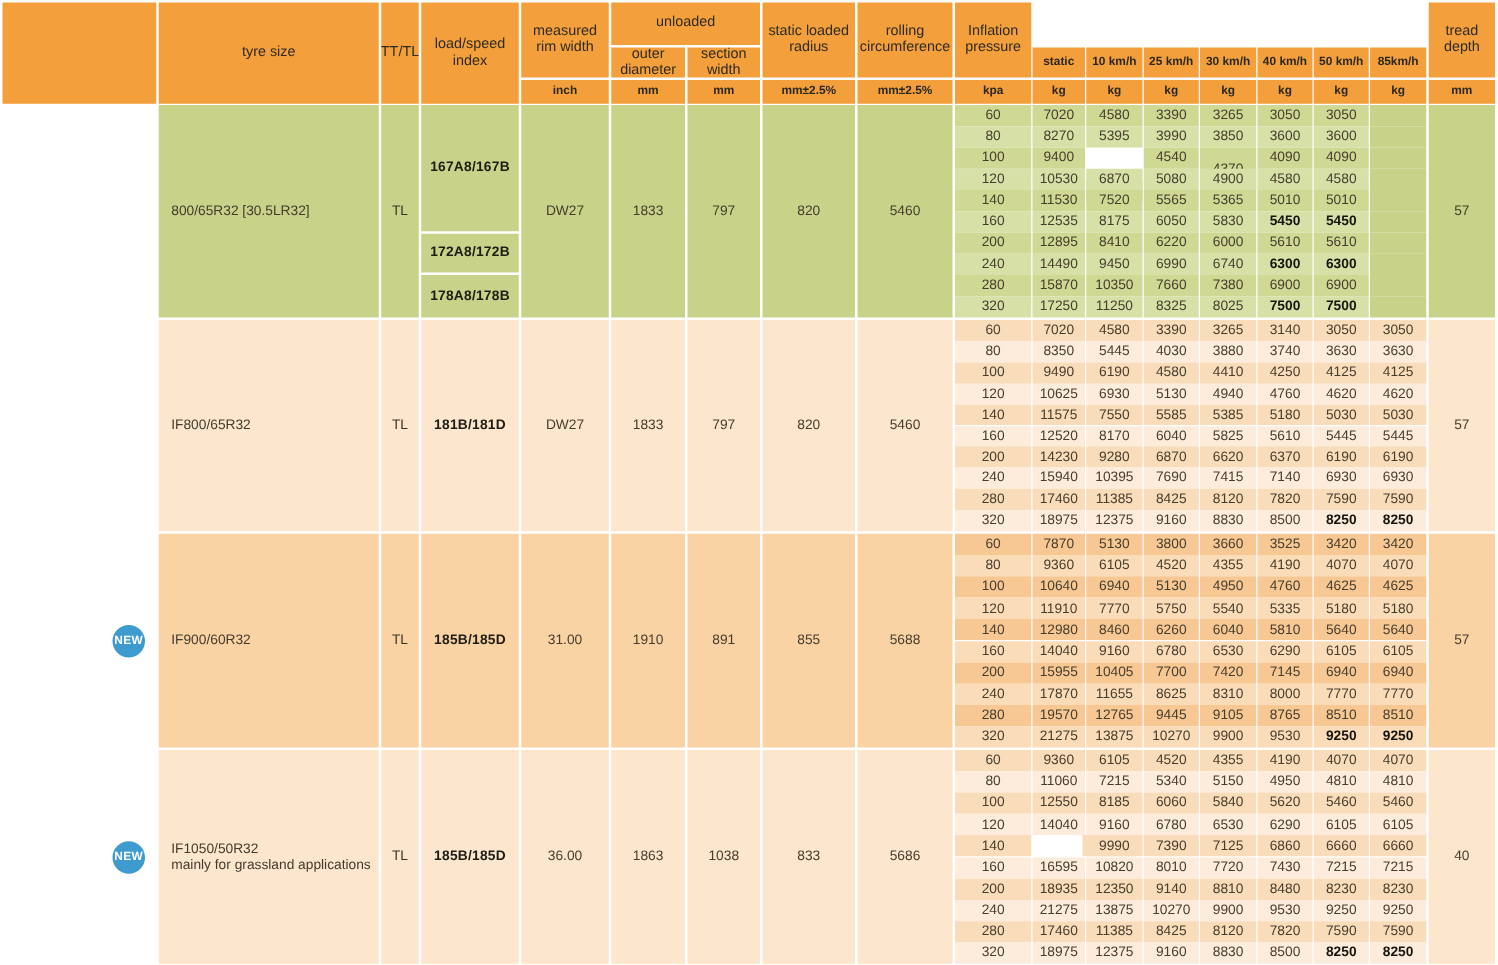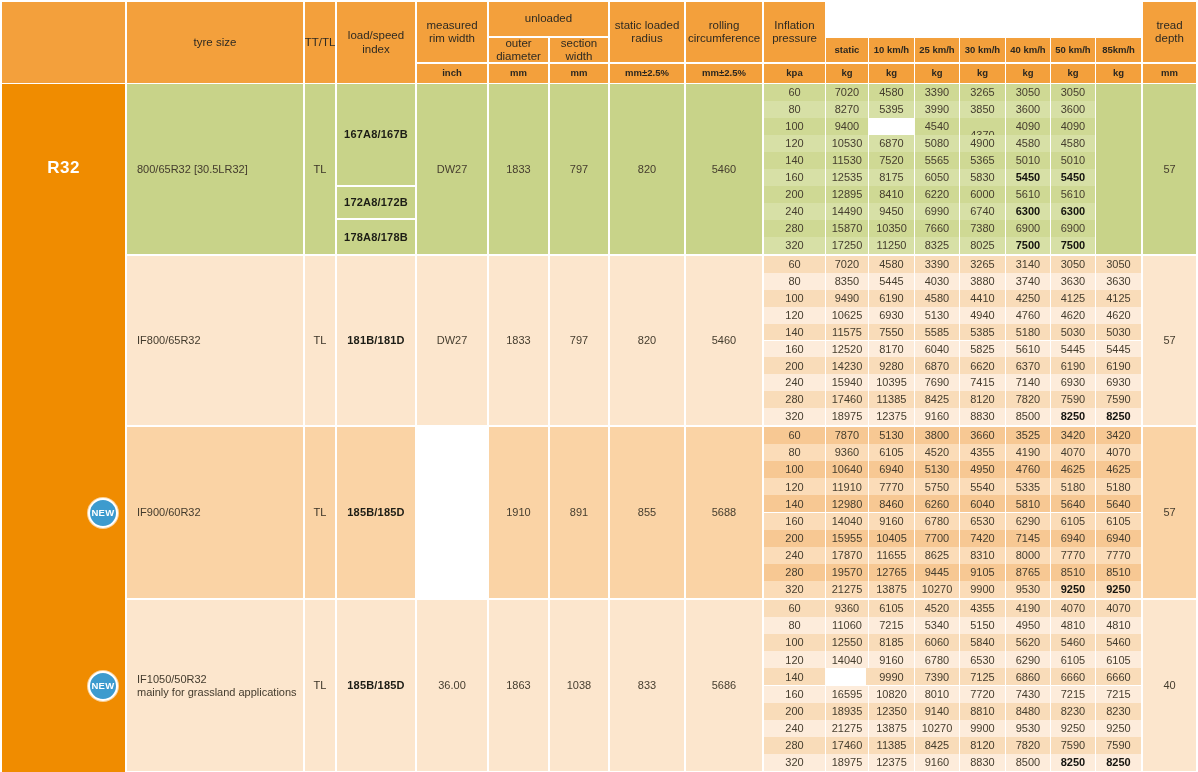--- a/index.html
+++ b/index.html
@@ -111,23 +111,20 @@
     <div class="cell hdr-unit" style="left: 960px; top: 64px; width: 45px; height: 19px;">kg</div>
     <div class="cell hdr-sub" style="left: 1006px; top: 38px; width: 44px; height: 24px;">40 km/h</div>
     <div class="cell hdr-unit" style="left: 1006px; top: 64px; width: 44px; height: 19px;">kg</div>
     <div class="cell hdr-sub" style="left: 1051px; top: 38px; width: 44px; height: 24px;">50 km/h</div>
     <div class="cell hdr-unit" style="left: 1051px; top: 64px; width: 44px; height: 19px;">kg</div>
     <div class="cell hdr-sub" style="left: 1096px; top: 38px; width: 45px; height: 24px;">85km/h</div>
     <div class="cell hdr-unit" style="left: 1096px; top: 64px; width: 45px; height: 19px;">kg</div>
     <div class="cell hdr" style="left: 1143px; top: 2px; width: 53px; height: 60px;">tread
 depth</div>
     <div class="cell hdr-unit" style="left: 1143px; top: 64px; width: 53px; height: 19px;">mm</div>
-    <div class="spine" style="left: 2px; top: 84px; width: 123px; height: 688px; background: rgb(240, 140, 0);">
-      <div class="spine-label" style="position: absolute; top: 74px;">R32</div>
-    </div>
     <div class="cell g-green" style="left: 127px; top: 84px; height: 170px;"></div>
     <div class="cell g-green tyre" style="left: 127px; top: 84px; width: 176px; height: 170px;">800/65R32      [30.5LR32]</div>
     <div class="cell g-green txt-sm" style="left: 305px; top: 84px; width: 30px; height: 170px;">TL</div>
     <div class="cell g-green txt-bold" style="left: 337px; top: 84px; width: 78px; height: 101px;">167A8/167B</div>
     <div class="cell g-green txt-bold" style="left: 337px; top: 187px; width: 78px; height: 31px;">172A8/172B</div>
     <div class="cell g-green txt-bold" style="left: 337px; top: 220px; width: 78px; height: 34px;">178A8/178B</div>
     <div class="cell g-green val" style="left: 417px; top: 84px; width: 70px; height: 170px;">DW27</div>
     <div class="cell g-green val" style="left: 489px; top: 84px; width: 59px; height: 170px;">1833</div>
     <div class="cell g-green val" style="left: 550px; top: 84px; width: 58px; height: 170px;">797</div>
     <div class="cell g-green val" style="left: 610px; top: 84px; width: 74px; height: 170px;">820</div>
@@ -301,20 +298,21 @@
     <div class="cell g-cream-b val" style="left: 960px; top: 408.1px; width: 45px; height: 16.9px;">8830</div>
     <div class="cell g-cream-b val" style="left: 1006px; top: 408.1px; width: 44px; height: 16.9px;">8500</div>
     <div class="cell g-cream-b val-b" style="left: 1051px; top: 408.1px; width: 44px; height: 16.9px;">8250</div>
     <div class="cell g-cream-b val-b" style="left: 1096px; top: 408.1px; width: 45px; height: 16.9px;">8250</div>
     <div class="cell g-cream val" style="left: 1143px; top: 256px; width: 53px; height: 169px;">57</div>
     <div class="cell g-peach" style="left: 127px; top: 427px; height: 171px;"></div>
     <div class="newbadge" style="left: 88px; top: 497.5px;">NEW</div>
     <div class="cell g-peach tyre" style="left: 127px; top: 427px; width: 176px; height: 171px;">IF900/60R32</div>
     <div class="cell g-peach txt-sm" style="left: 305px; top: 427px; width: 30px; height: 171px;">TL</div>
     <div class="cell g-peach txt-bold" style="left: 337px; top: 427px; width: 78px; height: 171px;">185B/185D</div>
+    <div class="cell g-peach val" style="left: 417px; top: 427px; width: 70px; height: 171px;">31.00</div>
     <div class="cell g-peach val" style="left: 489px; top: 427px; width: 59px; height: 171px;">1910</div>
     <div class="cell g-peach val" style="left: 550px; top: 427px; width: 58px; height: 171px;">891</div>
     <div class="cell g-peach val" style="left: 610px; top: 427px; width: 74px; height: 171px;">855</div>
     <div class="cell g-peach val" style="left: 686px; top: 427px; width: 76px; height: 171px;">5688</div>
     <div class="cell g-peach-a val" style="left: 764px; top: 427px; width: 61px; height: 17.1px;">60</div>
     <div class="cell g-peach-a val" style="left: 826px; top: 427px; width: 42px; height: 17.1px;">7870</div>
     <div class="cell g-peach-a val" style="left: 869px; top: 427px; width: 45px; height: 17.1px;">5130</div>
     <div class="cell g-peach-a val" style="left: 915px; top: 427px; width: 44px; height: 17.1px;">3800</div>
     <div class="cell g-peach-a val" style="left: 960px; top: 427px; width: 45px; height: 17.1px;">3660</div>
     <div class="cell g-peach-a val" style="left: 1006px; top: 427px; width: 44px; height: 17.1px;">3525</div>

